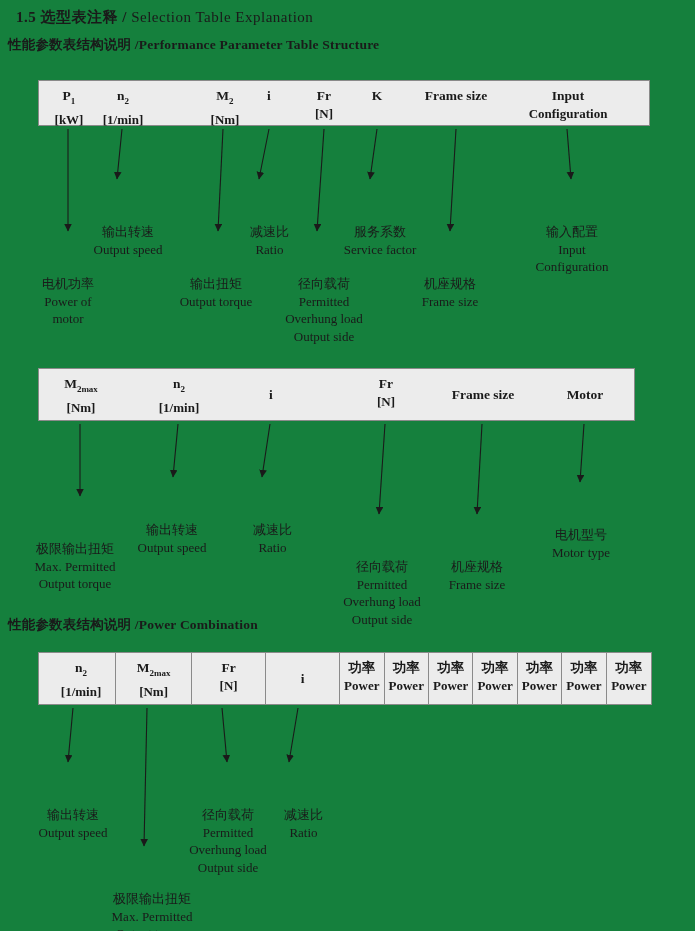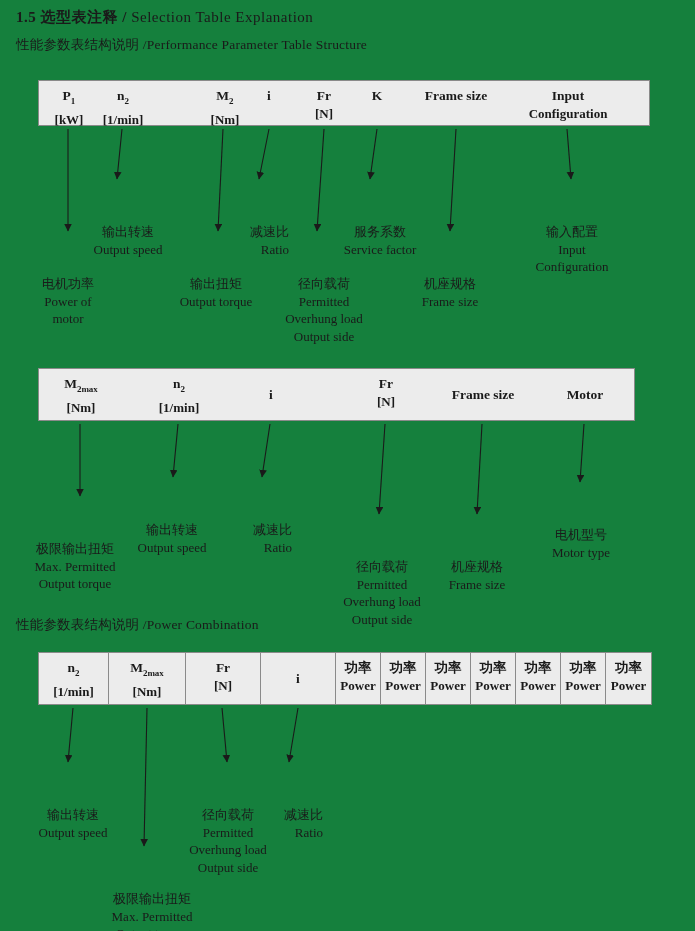--- a/index.html
+++ b/index.html
@@ -8,43 +8,43 @@
     width:695px; height:931px;
     font-family:"Liberation Serif","DejaVu Serif",serif;
     color:#1a1a1a;
   }
   .page { position:relative; width:695px; height:931px; background:#15803d; overflow:hidden; }
 
   .title { position:absolute; left:16px; top:8px; font-size:15px; letter-spacing:.5px; }
   .title .zh { font-weight:bold; }
   .title .en { font-weight:normal; }
 
-  .sec-h { position:absolute; left:16px; font-size:13.5px; font-weight:normal; letter-spacing:.2px;text-align:right; }
-
-  .ptable { position:absolute; background:#ececec; border:1px solid #8a8a8a; }
+  .sec-h { position:absolute; left:8px; font-size:13.5px; font-weight:bold; letter-spacing:.2px;text-align:right; }
+
+  .ptable { position:absolute; background:#ececec; border:1px solid #8a8a8a;padding-left:8px; }
 
   
   .col { position:absolute; top:0; height:100%; transform:translateX(-50%);
          display:flex; flex-direction:column; align-items:center; padding-top:5px; }
   .col.vc { justify-content:center; padding-top:0; }
 
   .cl1 { font-weight:bold; font-size:13.5px; line-height:19px; white-space:nowrap; }
   .cl2 { font-weight:bold; font-size:13px; line-height:18px; white-space:nowrap; }
   sub.sb { font-size:9px; }
 
   
   .t3 { display:flex; }
   .t3 .cell { height:100%; display:flex; flex-direction:column; align-items:center;
               padding-top:5px; border-right:1px solid #8a8a8a; }
   .t3 .cell:last-child { border-right:none; }
   .t3 .cell.vc { justify-content:center; padding-top:0; }
 
   .lbl { position:absolute; font-size:13px; line-height:17.5px; white-space:pre-line;
          text-align:center; transform:translateX(-50%);margin-top:37px; }
-  .lbl.left { transform:none; text-align:right; }
+  .lbl.left { transform:none; text-align:center; }
 
   .arrows { position:absolute; left:0; top:0; pointer-events:none; }
 </style>
 </head>
 <body>
 
 <div class="page">
 
   <div class="title">
     <span class="zh">1.5 选型表注释 /</span><span class="en"> Selection Table Explanation</span>

